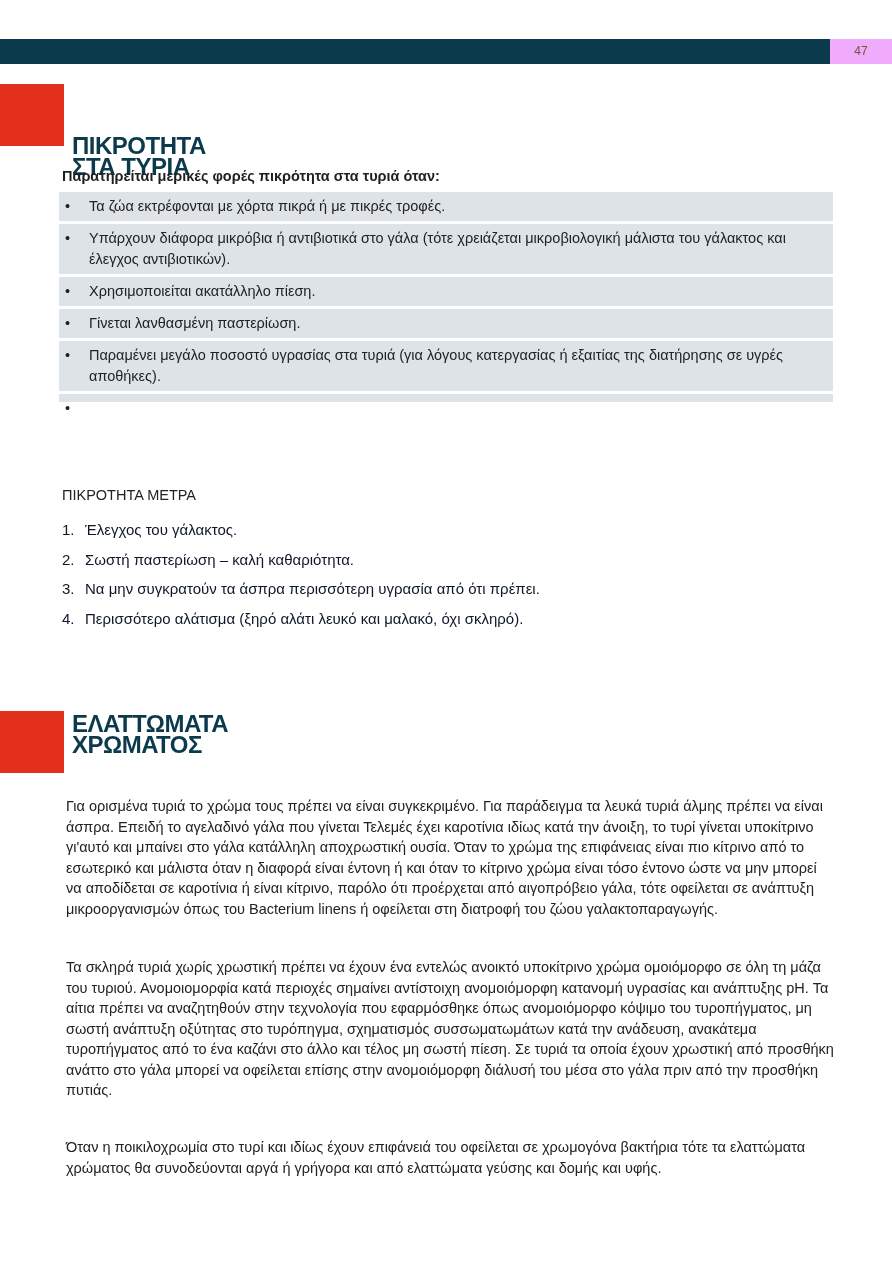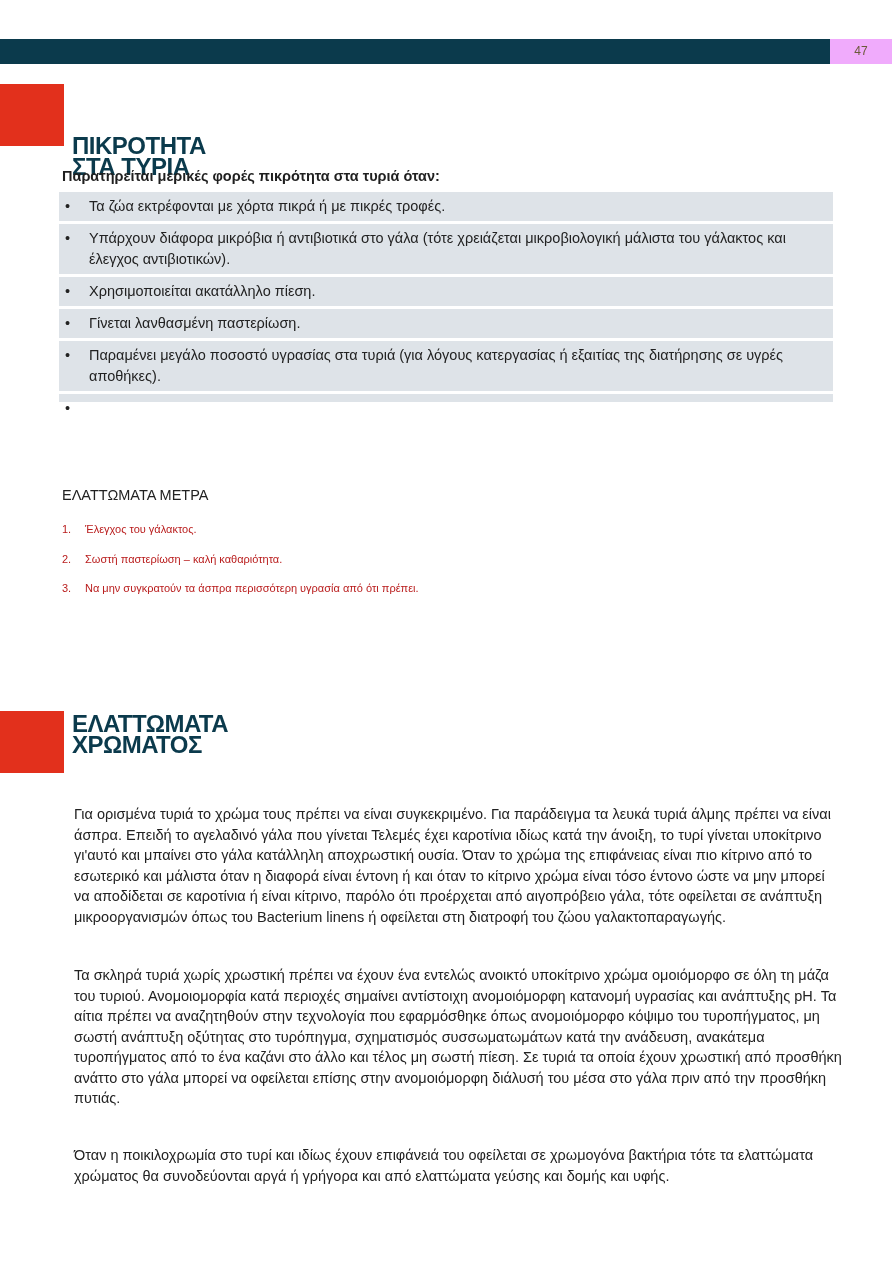--- a/index.html
+++ b/index.html
@@ -12,23 +12,23 @@
   .sec-title { position: absolute; left: 72px; font-family: "Liberation Sans", sans-serif; font-weight: bold;
                color: #0b3a4c; font-size: 24px; line-height: 21px; letter-spacing: -0.5px; }
   .sec-title div { white-space: nowrap; }
   .intro { position: absolute; left: 62px; top: 168px; font-weight: bold; font-size: 14.5px; color: #1f1f1f; }
   .bullets { position: absolute; left: 59px; top: 192px; width: 774px; }
   .bullet { background: #dee3e8; margin-bottom: 3px; padding: 4px 8px 4px 30px; position: relative;
             font-size: 14.5px; line-height: 21px; color: #222; }
   .bullet .dot { position: absolute; left: 6px; top: 4px; }
   .measures-title { position: absolute; left: 62px; top: 487px; font-size: 14.5px; color: #222; }
   .measures { position: absolute; left: 62px; top: 515px; }
-  .measure { font-size: 11px; line-height: 29.5px; color: #b91c1c; white-space: nowrap; }
+  .measure { font-size: 15px; line-height: 29.5px; color: #0f172a; white-space: nowrap; }
   .measure .num { display: inline-block; width: 23px; }
-  .para { position: absolute; left: 62px; width: 770px; font-size: 14.5px; line-height: 20.5px; color: #222; margin: 12px; }
+  .para { position: absolute; left: 62px; width: 770px; font-size: 14.5px; line-height: 20.5px; color: #222; margin: 4px; }
 </style>
 </head>
 <body>
 
 <div class="topbar"></div>
 <div class="pagenum">47</div>
 
 <div class="redblock" style="top:84px;"></div>
 <div class="sec-title" style="top:87px;margin-top:48px;">
   <div>ΠΙΚΡΟΤΗΤΑ</div>
@@ -39,25 +39,26 @@
 
 <div class="bullets">
   <div class="bullet"><span class="dot">•</span><span>Τα ζώα εκτρέφονται με χόρτα πικρά ή με πικρές τροφές.</span></div>
   <div class="bullet"><span class="dot">•</span><span>Υπάρχουν διάφορα μικρόβια ή αντιβιοτικά στο γάλα (τότε χρειάζεται μικροβιολογική μάλιστα του γάλακτος και έλεγχος αντιβιοτικών).</span></div>
   <div class="bullet"><span class="dot">•</span><span>Χρησιμοποιείται ακατάλληλο πίεση.</span></div>
   <div class="bullet"><span class="dot">•</span><span>Γίνεται λανθασμένη παστερίωση.</span></div>
   <div class="bullet"><span class="dot">•</span><span>Παραμένει μεγάλο ποσοστό υγρασίας στα τυριά (για λόγους κατεργασίας ή εξαιτίας της διατήρησης σε υγρές αποθήκες).</span></div>
   <div class="bullet"><span class="dot">•</span></div>
 </div>
 
-<div class="measures-title">ΕΛΑΤΤΩΜΑΤΑ ΜΕΤΡΑ</div>
+<div class="measures-title">ΠΙΚΡΟΤΗΤΑ ΜΕΤΡΑ</div>
 <div class="measures">
   <div class="measure"><span class="num">1.</span><span>Έλεγχος του γάλακτος.</span></div>
   <div class="measure"><span class="num">2.</span><span>Σωστή παστερίωση – καλή καθαριότητα.</span></div>
   <div class="measure"><span class="num">3.</span><span>Να μην συγκρατούν τα άσπρα περισσότερη υγρασία από ότι πρέπει.</span></div>
+  <div class="measure"><span class="num">4.</span><span>Περισσότερο αλάτισμα (ξηρό αλάτι λευκό και μαλακό, όχι σκληρό).</span></div>
 </div>
 
 <div class="redblock" style="top:711px;"></div>
 <div class="sec-title" style="top:713px;">
   <div>ΕΛΑΤΤΩΜΑΤΑ</div>
   <div>ΧΡΩΜΑΤΟΣ</div>
 </div>
 
 <p class="para" style="top:792px;">Για ορισμένα τυριά το χρώμα τους πρέπει να είναι συγκεκριμένο. Για παράδειγμα τα λευκά τυριά άλμης πρέπει να είναι άσπρα. Επειδή το αγελαδινό γάλα που γίνεται Τελεμές έχει καροτίνια ιδίως κατά την άνοιξη, το τυρί γίνεται υποκίτρινο γι'αυτό και μπαίνει στο γάλα κατάλληλη αποχρωστική ουσία. Όταν το χρώμα της επιφάνειας είναι πιο κίτρινο από το εσωτερικό και μάλιστα όταν η διαφορά είναι έντονη ή και όταν το κίτρινο χρώμα είναι τόσο έντονο ώστε να μην μπορεί να αποδίδεται σε καροτίνια ή είναι κίτρινο, παρόλο ότι προέρχεται από αιγοπρόβειο γάλα, τότε οφείλεται σε ανάπτυξη μικροοργανισμών όπως του Bacterium linens ή οφείλεται στη διατροφή του ζώου γαλακτοπαραγωγής.</p>
 <p class="para" style="top:953px;">Τα σκληρά τυριά χωρίς χρωστική πρέπει να έχουν ένα εντελώς ανοικτό υποκίτρινο χρώμα ομοιόμορφο σε όλη τη μάζα του τυριού. Ανομοιομορφία κατά περιοχές σημαίνει αντίστοιχη ανομοιόμορφη κατανομή υγρασίας και ανάπτυξης pH. Τα αίτια πρέπει να αναζητηθούν στην τεχνολογία που εφαρμόσθηκε όπως ανομοιόμορφο κόψιμο του τυροπήγματος, μη σωστή ανάπτυξη οξύτητας στο τυρόπηγμα, σχηματισμός συσσωματωμάτων κατά την ανάδευση, ανακάτεμα τυροπήγματος από το ένα καζάνι στο άλλο και τέλος μη σωστή πίεση. Σε τυριά τα οποία έχουν χρωστική από προσθήκη ανάττο στο γάλα μπορεί να οφείλεται επίσης στην ανομοιόμορφη διάλυσή του μέσα στο γάλα πριν από την προσθήκη πυτιάς.</p>

